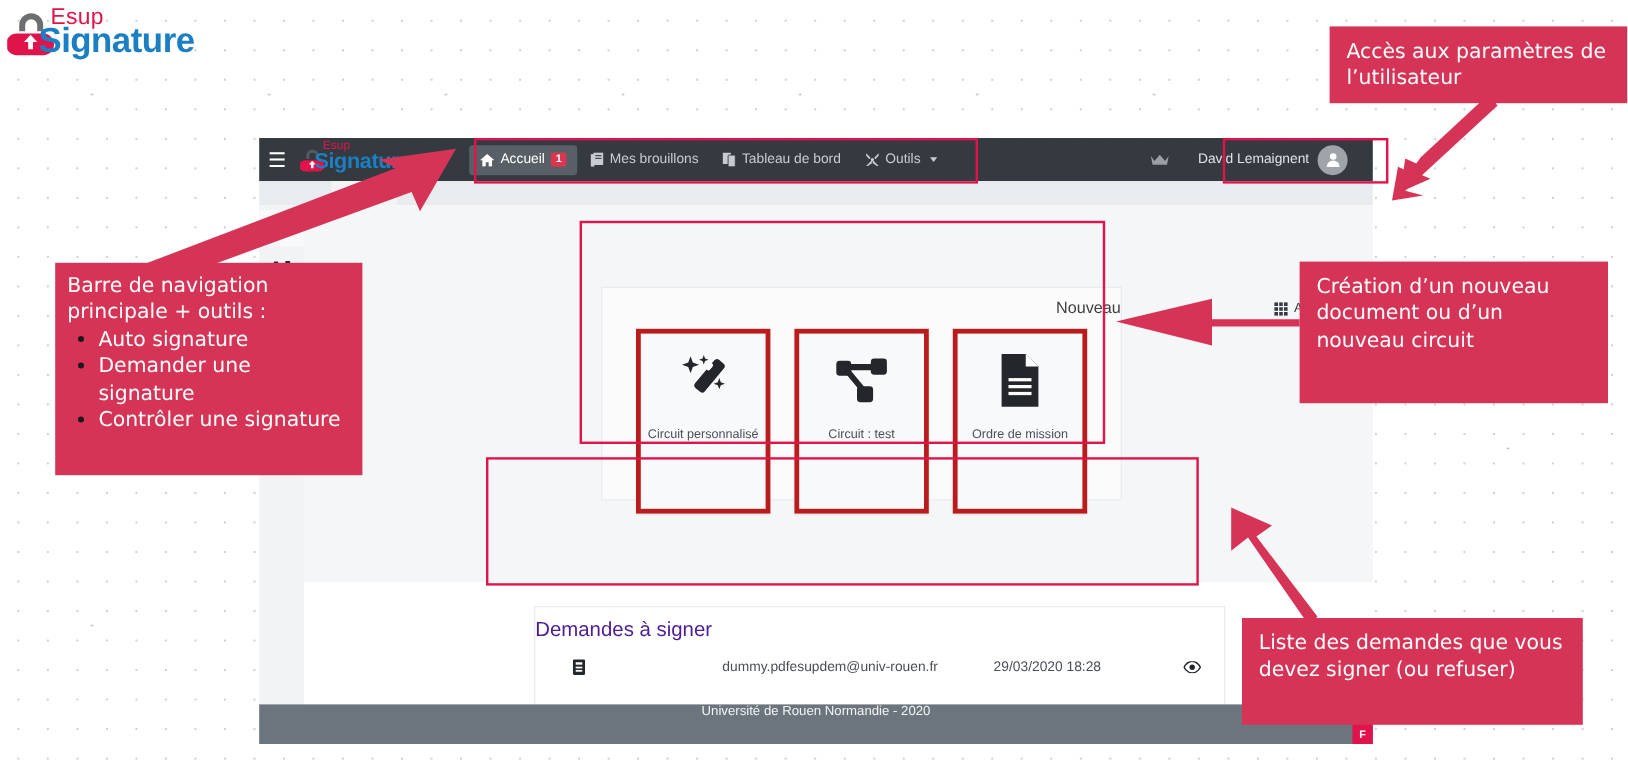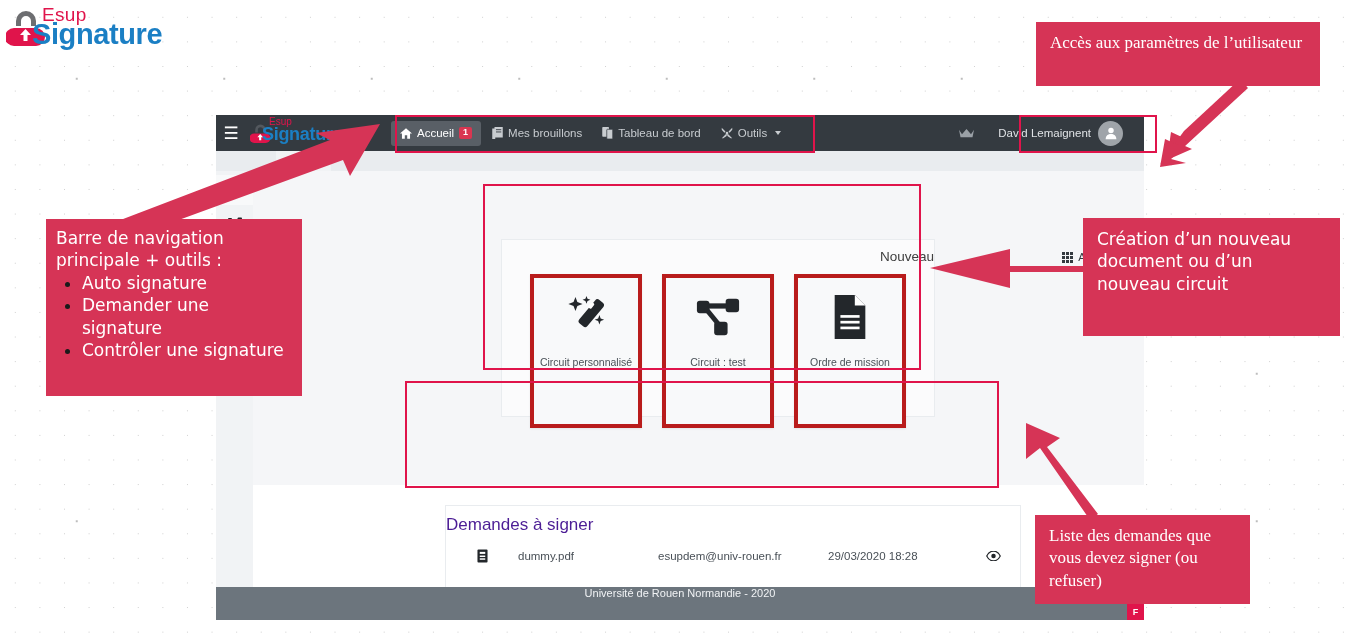--- a/index.html
+++ b/index.html
@@ -128,21 +128,21 @@
   
   #demandes-card{
     position:absolute;left:192px;top:334px;width:574px;height:86px;
     background:#ffffff;border:1px solid #e9ecef;
   }
   #demandes-title{text-align:left;font-size:17px;color:#4c1d95;padding-top:9px;}
   .req-row{
     display:flex;align-items:center;height:30px;margin-top:6px;font-size:11.5px;color:#495057;
   }
   .req-row .c-ico{width:72px;display:flex;justify-content:center;}
-  .req-row .c-name{width:140px;}
+  .req-row .c-name{width:140px;text-align:right;}
   .req-row .c-mail{width:170px;}
   .req-row .c-date{width:140px;}
   .req-row .c-eye{width:50px;display:flex;justify-content:center;cursor:pointer;}
 
   
   #footer{
     position:absolute;left:0;top:472px;width:928px;height:33px;background:#6c757d;
     display:flex;align-items:flex-start;justify-content:center;
     color:#f1f3f5;font-size:11px;
   }
@@ -374,34 +374,34 @@
     <polygon points="1247,86 1160,164 1184,131 1239,80" fill="#d63456"></polygon>
     <path d="M1248 88 L1171 159 L1186 163 L1160 167 L1165 139 L1178 145 L1240 80 Z" fill="#d63456"></path>
 
     <path d="M110 224 L330 140 L316 133 L380 124 L350 176 L343 160 L124 240 Z" fill="#d63456"></path>
 
     <path d="M1083 266 L1010 266 L1010 249 L930 268 L1010 288 L1010 272 L1083 272 Z" fill="#d63456"></path>
 
     <path d="M1090 520 L1040 448 L1026 459 L1026 423 L1060 438 L1047 447 L1098 514 Z" fill="#d63456"></path>
   </svg>
 
-  <div class="callout" style="left:1036px;top:22px;width:284px;height:64px;font-family:Liberation Serif, serif;">
+  <div class="callout" style="left:1108px;top:22px;width:248px;height:64px;">
     <span>Accès aux paramètres de l’utilisateur</span>
   </div>
 
   <div class="callout" style="left:46px;top:219px;width:256px;height:177px;padding:8px 10px;">
     <div>Barre de navigation principale + outils :</div>
     <ul>
       <li>Auto signature</li>
       <li>Demander une signature</li>
       <li>Contrôler une signature</li>
     </ul>
   </div>
 
   <div class="callout" style="left:1083px;top:218px;width:257px;height:118px;">
     <span>Création d’un nouveau document ou d’un nouveau circuit</span>
   </div>
 
-  <div class="callout" style="left:1035px;top:515px;width:215px;height:89px;font-family:Liberation Serif, serif;">
+  <div class="callout" style="left:1035px;top:515px;width:284px;height:89px;">
     <span>Liste des demandes que vous devez signer (ou refuser)</span>
   </div>
 
 </div>
 
 </body></html>

